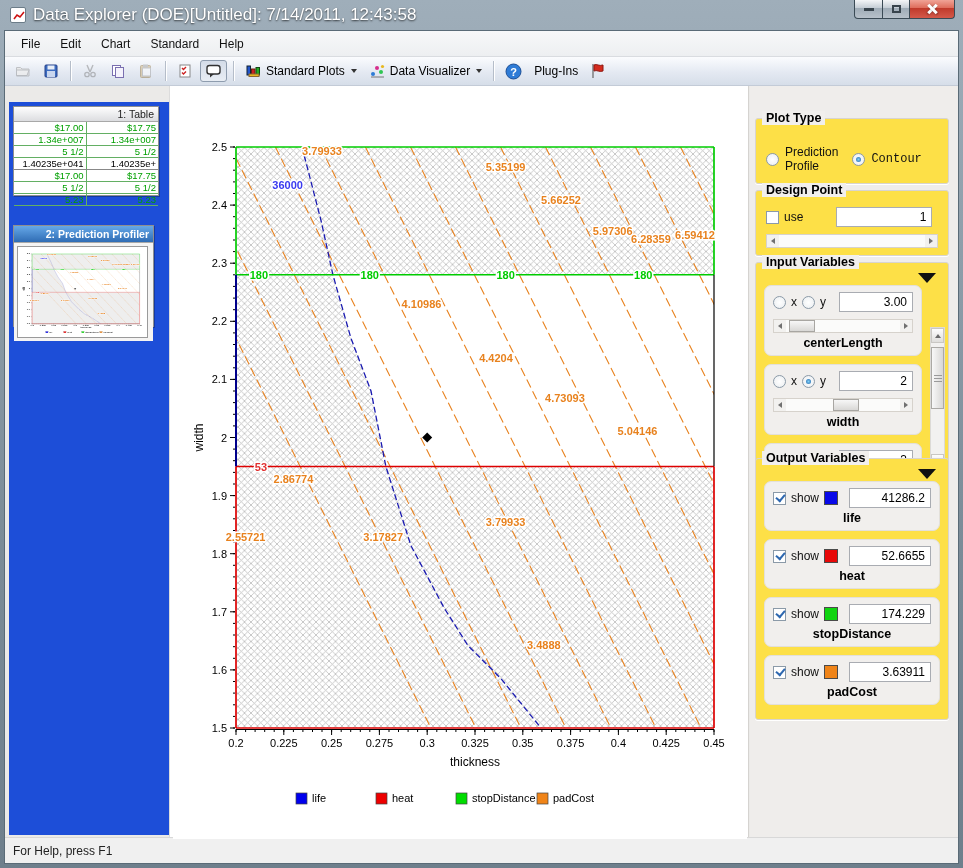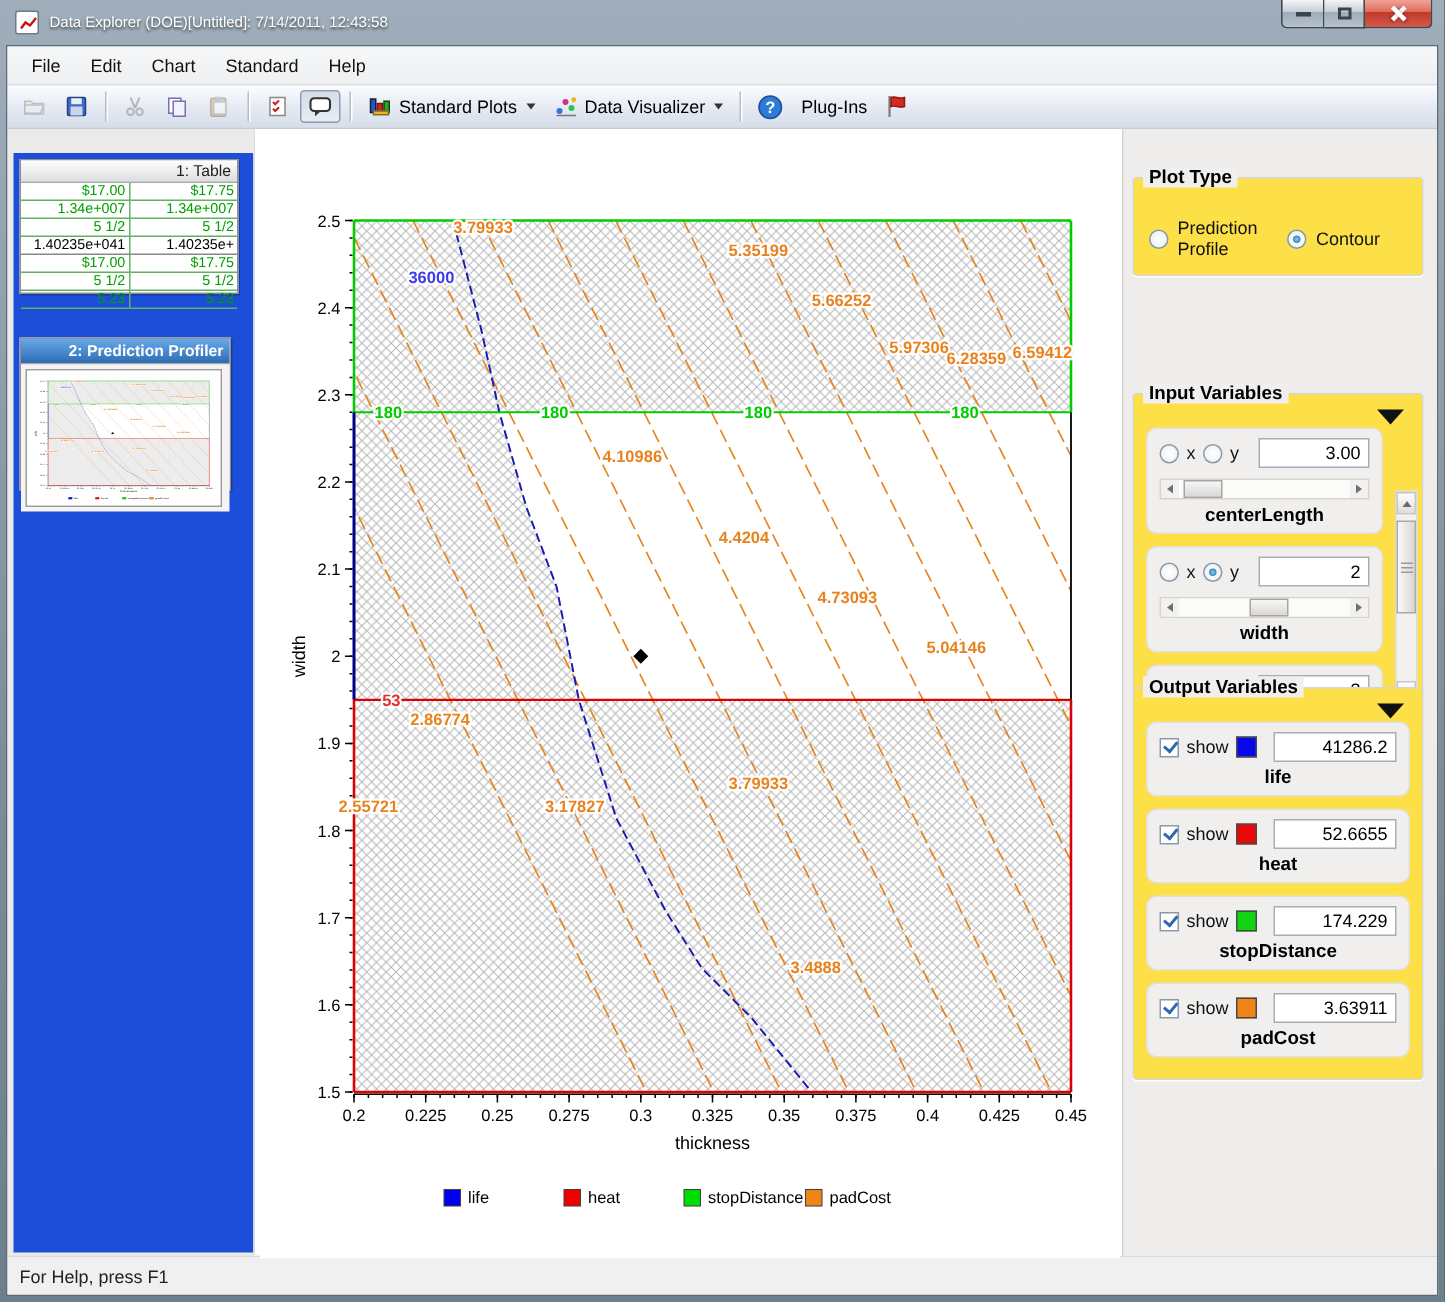--- a/index.html
+++ b/index.html
@@ -3,21 +3,21 @@
 <meta charset="utf-8">
 <style>
   * { margin:0; padding:0; box-sizing:border-box; }
   html,body { background:#555; }
   body { font-family:"Liberation Sans", sans-serif; }
   .window{ width:963px; height:868px; position:relative;
     background:linear-gradient(180deg,#9FAEBA,#7C8D99 60%,#6E7F8C);
     outline:1px solid #1E2D38; overflow:hidden;}
   
   .titlebar{ position:absolute; top:0; left:0; right:0; height:30px; display:flex; align-items:center; padding-left:10px;
-    color:#fff; font-size:10px; text-shadow:0 1px 2px rgba(0,0,0,.7);}
+    color:#fff; font-size:17px; text-shadow:0 1px 2px rgba(0,0,0,.7);}
   .app-icon{ width:16px; height:16px; background:#fff; border:1px solid #6b7c88; border-radius:2px; margin-right:7px; position:relative;}
   .app-icon svg{position:absolute;left:1px;top:1px;}
   .winbtns{ position:absolute; top:0; right:8px; display:flex; }
   .winbtn{ height:19px; border:1px solid #3A4A55; border-top:none; display:flex; align-items:center; justify-content:center;
     background:linear-gradient(#F4F6F8,#C3CCD4 45%,#9FACB7 46%,#B7C1CA); }
   .winbtn.min{ width:29px; border-radius:0 0 0 4px;}
   .winbtn.max{ width:27px; border-left:none;}
   .winbtn.close{ width:45px; border-left:none; border-radius:0 0 4px 0;
     background:linear-gradient(#F0A396,#DE6B5A 45%,#C03A2B 46%,#D4594A);}
   .glyph-min{ width:10px;height:3px;background:#38444D;}
@@ -703,24 +703,41 @@
       </div>
 
       <div class="right-panel">
 
         <div class="group" style="top:32px; height:66px;">
           <div class="gtitle">Plot Type</div>
           <div class="row-line" style="padding:26px 8px 0 10px; gap:6px;" id="plot-type-options">
               <span class="radio"></span>
               <span class="ctl-label" style="margin-right: 8px;">Prediction Profile</span>
               <span class="radio sel"></span>
-              <span class="ctl-label" style="margin-right: 20px;">Contour</span>
+              <span class="ctl-label" style="margin-right: 20px; font-family: Liberation Mono, monospace;">Contour</span>
             </div>
         </div>
 
+        <div class="group" style="top:104px; height:66px;">
+          <div class="gtitle">Design Point</div>
+          <div class="row-line" style="padding:16px 10px 0 10px;">
+            <span class="cb" id="use-checkbox"></span>
+            <span class="ctl-label">use</span>
+            <span class="field" style="margin-left:28px; width:96px;">1</span>
+          </div>
+          <div class="hslider" style="margin:7px 10px 0 10px;">
+            <span class="sl-arrow left">
+                <span></span>
+              </span>
+            <span class="sl-track"></span>
+            <span class="sl-arrow right">
+                <span></span>
+              </span>
+          </div>
+        </div>
 
         <div class="group" style="top:176px; height:214px;">
           <div class="gtitle">Input Variables</div>
           <div class="collapse-tri"></div>
           <div id="input-vars" style="padding:22px 24px 0 6px; overflow:hidden; height:206px;">
               <div class="in-card">
                 <div class="row-line">
                   <span class="radio"></span>
                   <span class="ctl-label">x</span>
                   <span class="radio"></span>

